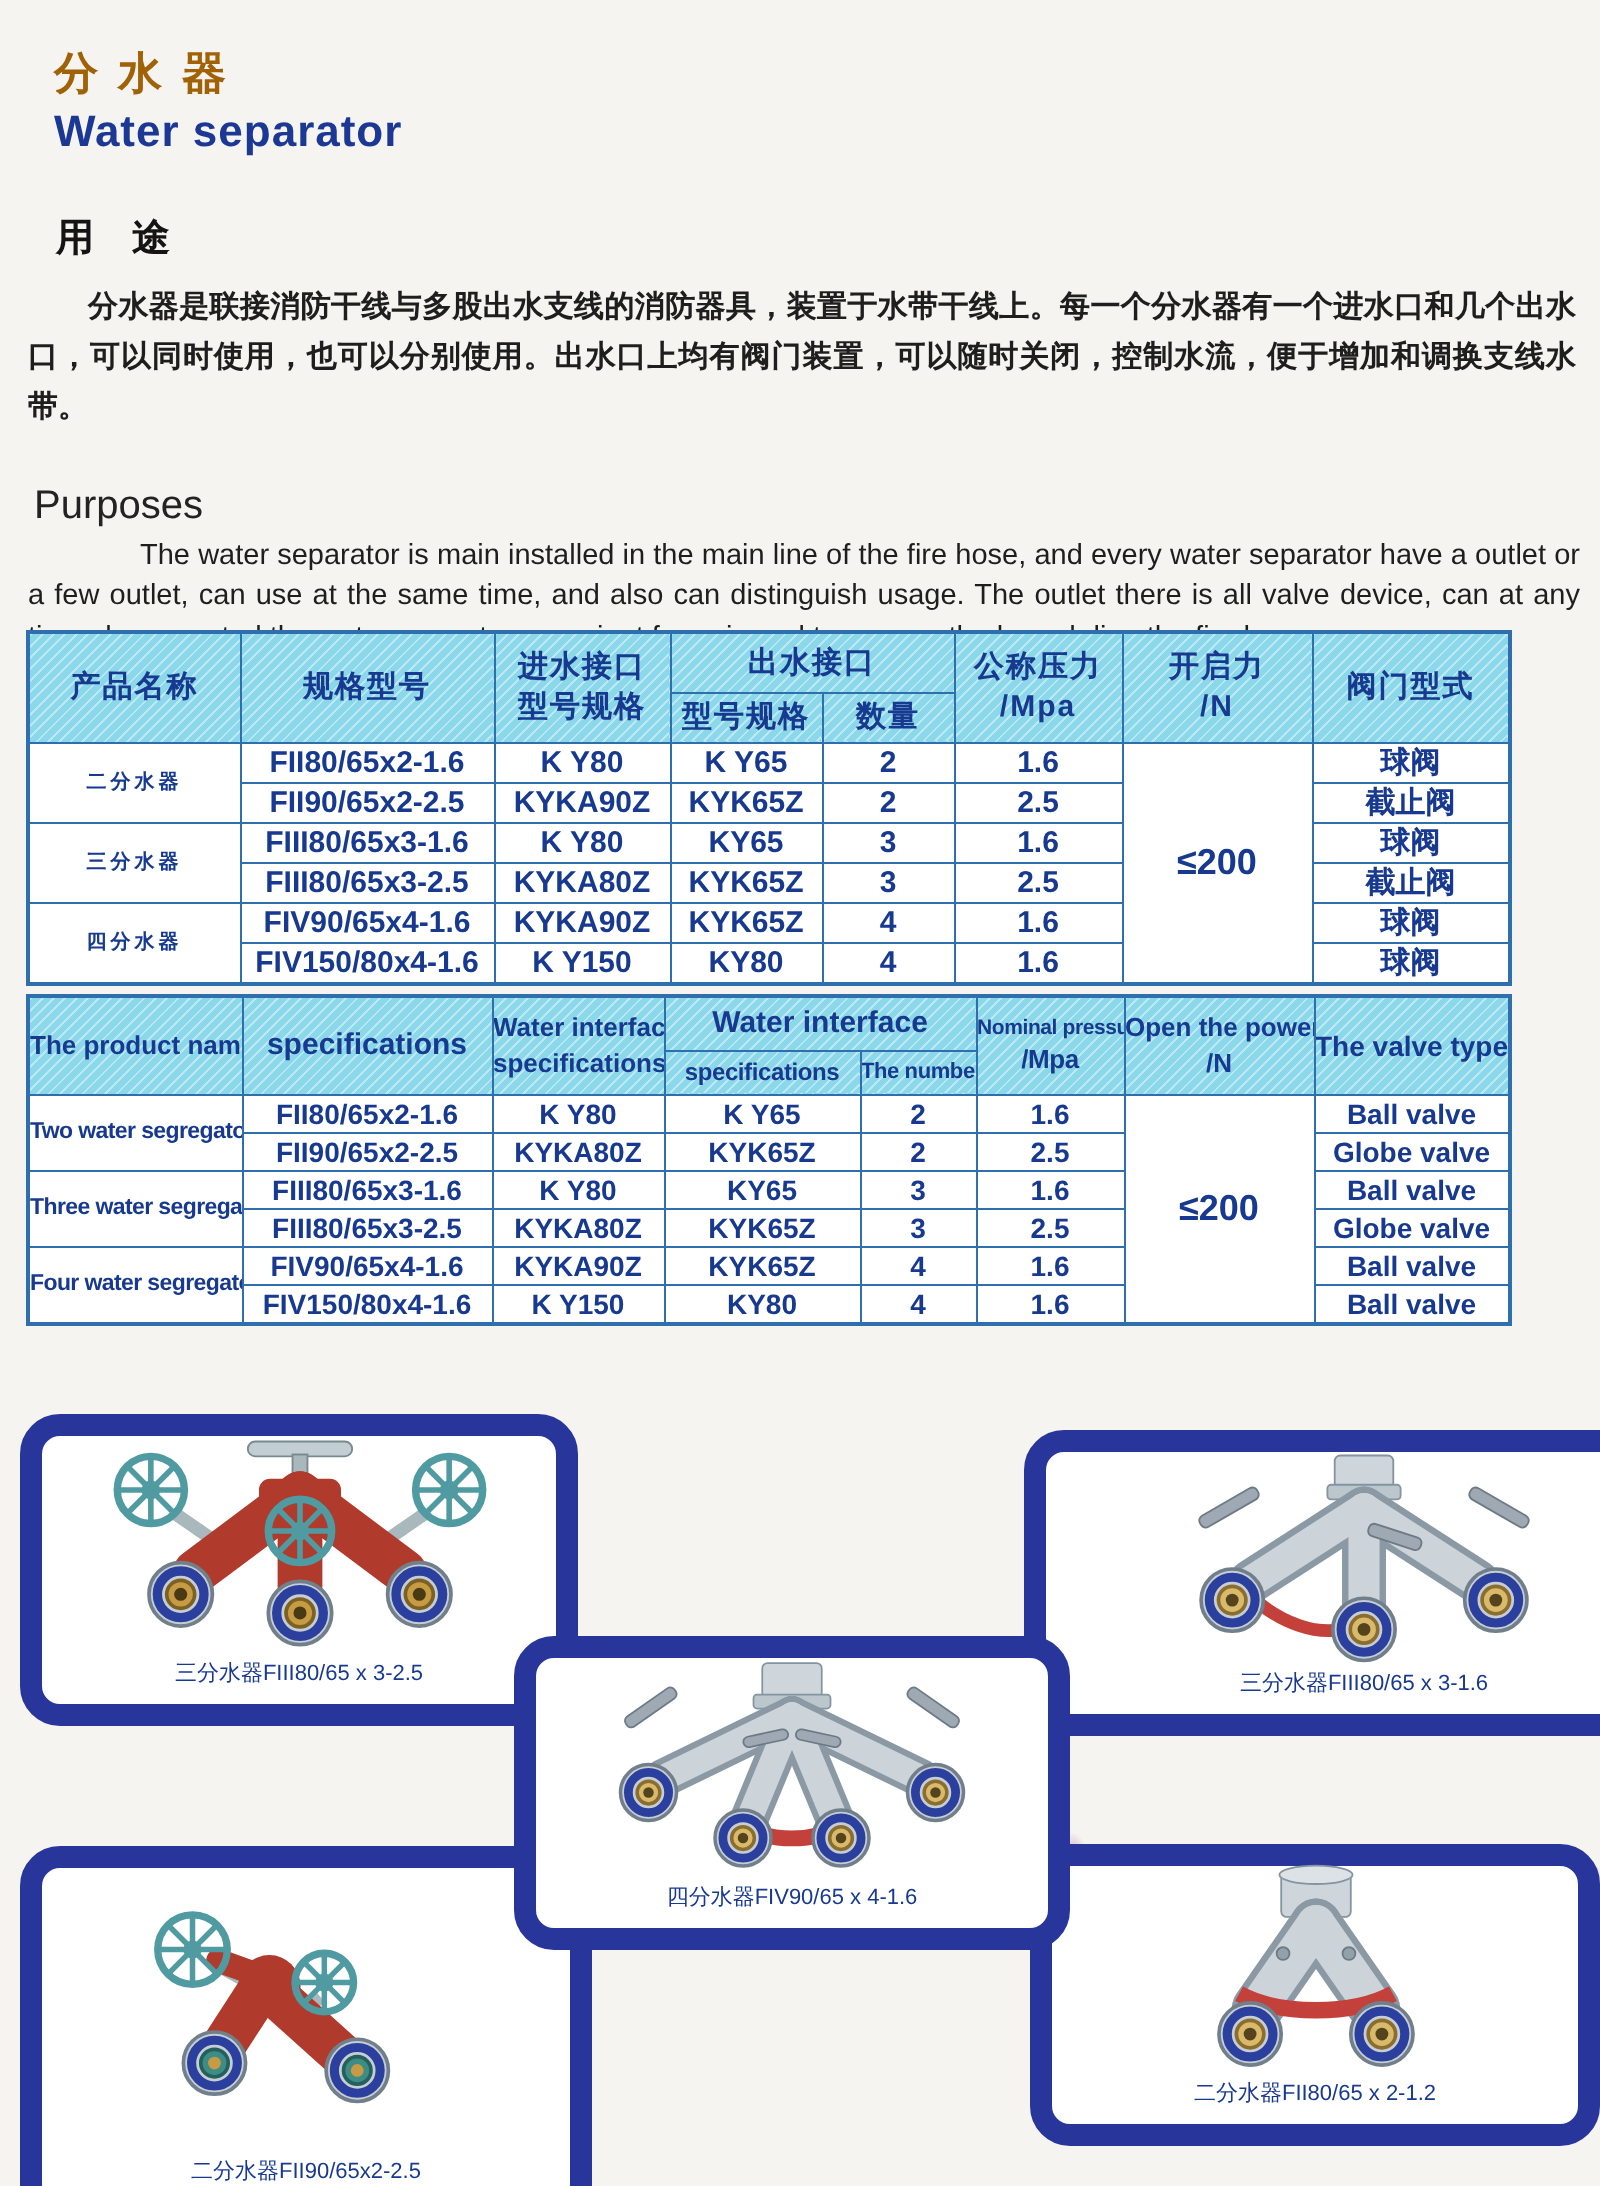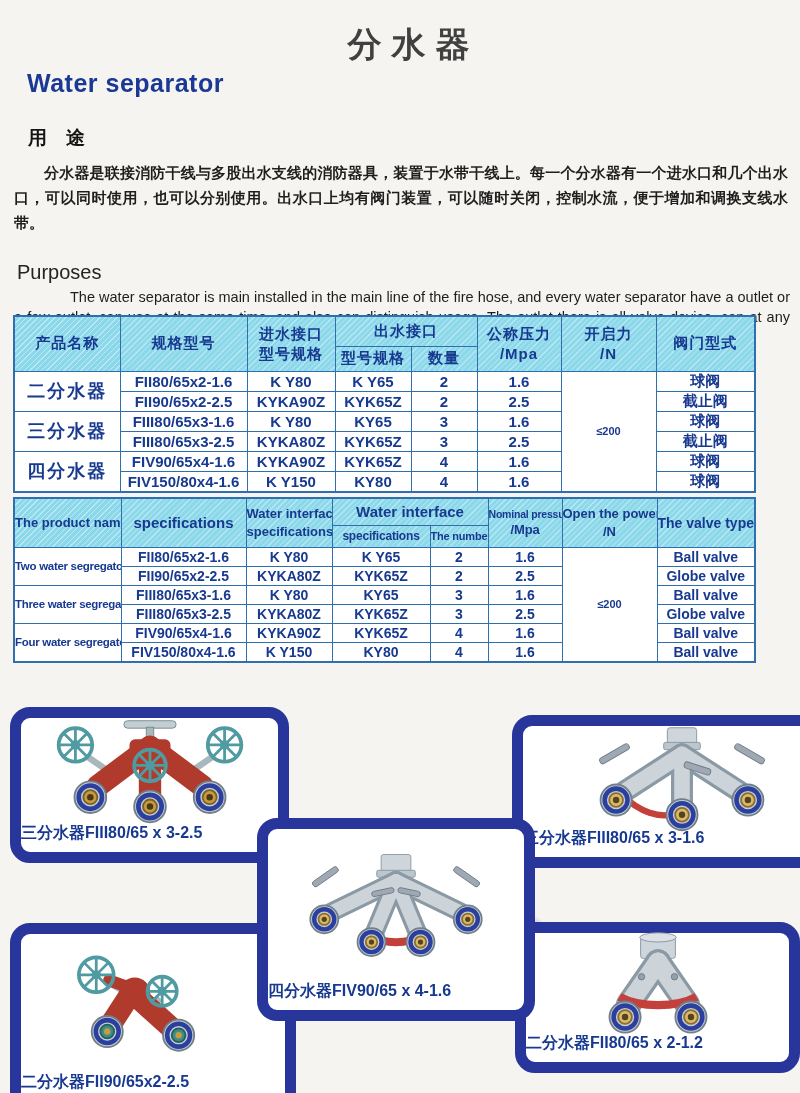--- a/index.html
+++ b/index.html
@@ -4,22 +4,22 @@
 <style>
   html,body { margin:0; padding:0; }
   body {
     width:800px; height:1093px; position:relative; overflow:hidden;
     background:#f5f4f0;
     font-family:"Liberation Sans","DejaVu Sans",sans-serif;
   }
   .page { position:absolute; inset:0; }
 
   
-  .title-zh { margin:22px 0 0 27px; font-size:34px; font-weight:bold; color:#404040; letter-spacing:10px;text-align:center; }
-  .title-en { margin:1px 12px 0 27px; font-size:25px; font-weight:bold; color:#1b3894; letter-spacing:0.5px; }
+  .title-zh { margin:22px 0 0 27px; font-size:22px; font-weight:bold; color:#a16207; letter-spacing:10px; }
+  .title-en { margin:1px 12px 0 27px; font-size:22px; font-weight:bold; color:#1b3894; letter-spacing:0.5px; }
   .usage-head { margin:27px 0 0 28px; font-size:19px; font-weight:bold; color:#141414;font-family:Liberation Mono, monospace; }
   .usage-body {
     margin:9px 12px 0 14px; font-size:15px; color:#1e1e1e; line-height:1.68;
     text-indent:2em; text-align:justify; font-weight:600;
   }
   .purposes-head { margin:25px 0 0 17px; font-size:20px; color:#232323; font-weight:normal; }
   .purposes-body {
     margin:3px 10px 0 14px; font-size:14.5px; color:#1e1e1e; line-height:1.42;
     text-indent:56px; text-align:justify;
   }
@@ -40,47 +40,47 @@
     background-color:#8ad8ea;
     background-image:repeating-linear-gradient(135deg, rgba(255,255,255,.42) 0 1px, rgba(255,255,255,0) 1px 4px);
     font-weight:bold;
   }
   .spec th .l { display:block; line-height:1.35; }
   .spec tbody td { font-weight:bold; background:#fff; }
   .t1 thead tr:first-child { height:30px; }
   .t1 thead tr:last-child  { height:25px; }
   .t1 thead th { font-size:15px; letter-spacing:1px; }
   .t1 tbody td { height:16px; font-size:15px; }
-  .t1 td.grp   { font-size:18px; letter-spacing:2px; }
+  .t1 td.grp   { font-size:10px; letter-spacing:2px; }
   .t2 thead tr:first-child { height:27px; }
   .t2 thead tr:last-child  { height:22px; }
   .t2 thead th { font-size:13px; letter-spacing:0; }
   .t2 thead th.cond { font-size:10.5px; letter-spacing:-0.2px; }
   .t2 tbody td { height:18px; font-size:14px; }
   .t2 td.grp   { font-size:11.5px; letter-spacing:-0.3px; }
-  .spec td.open { font-size:11px; }
+  .spec td.open { font-size:18px; }
 
   
   .gallery { position:absolute; left:0; top:690px; width:800px; height:403px; }
   .pbox {
     position:absolute; box-sizing:border-box; background:#fff;
     border:11px solid #28359b; border-radius:20px; z-index:1;
   }
   .pbox-tl { left:10px;  top:17px;  width:279px; height:156px; }
   .pbox-tr { left:512px; top:25px;  width:340px; height:153px; }
-  .pbox-c  { left:257px; top:128px; width:278px; height:203px; z-index:2; }
+  .pbox-c  { left:257px; top:128px; width:278px; height:157px; z-index:2; }
   .pbox-bl { left:10px;  top:233px; width:286px; height:189px; }
   .pbox-br { left:515px; top:232px; width:285px; height:151px; }
   .ill {
     position:absolute; left:0; right:0; top:2px; bottom:28px;
     display:flex; align-items:center; justify-content:center;
   }
   .pcap {
-    position:absolute; left:0; right:0; bottom:8px; 
-    font-size:16px; font-weight:bold; color:#17398f; white-space:nowrap;
+    position:absolute; left:0; right:0; bottom:8px; text-align:center;
+    font-size:11px; font-weight:normal; color:#17398f; white-space:nowrap;
   }
   .smudge { position:absolute; pointer-events:none; }
   .smudge.s1 { left:528px; top:226px; width:16px; height:30px;
     background:radial-gradient(closest-side, rgba(148,44,140,.45), rgba(148,44,140,0)); }
   .smudge.s2 { left:786px; top:240px; width:18px; height:46px;
     background:radial-gradient(closest-side, rgba(120,30,120,.4), rgba(120,30,120,0)); }
 </style>
 </head>
 <body>
 

